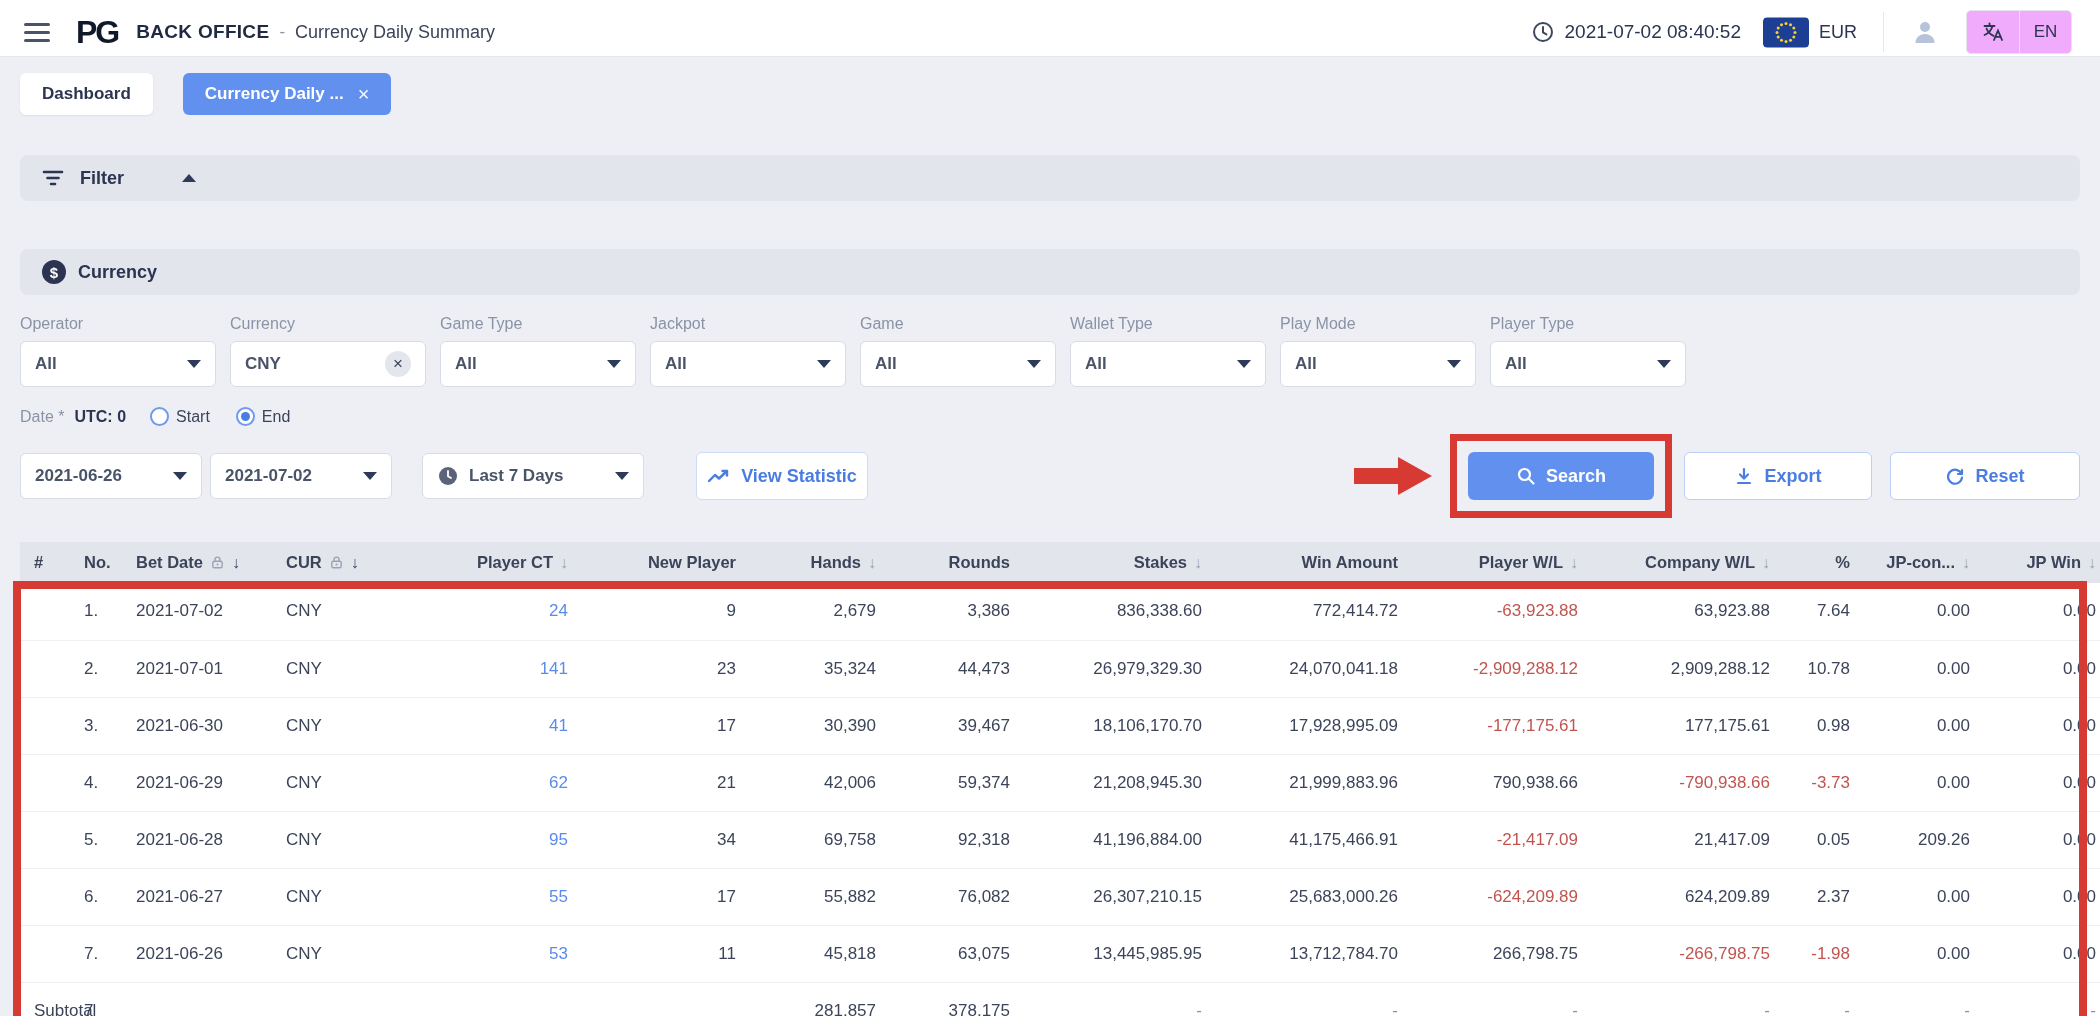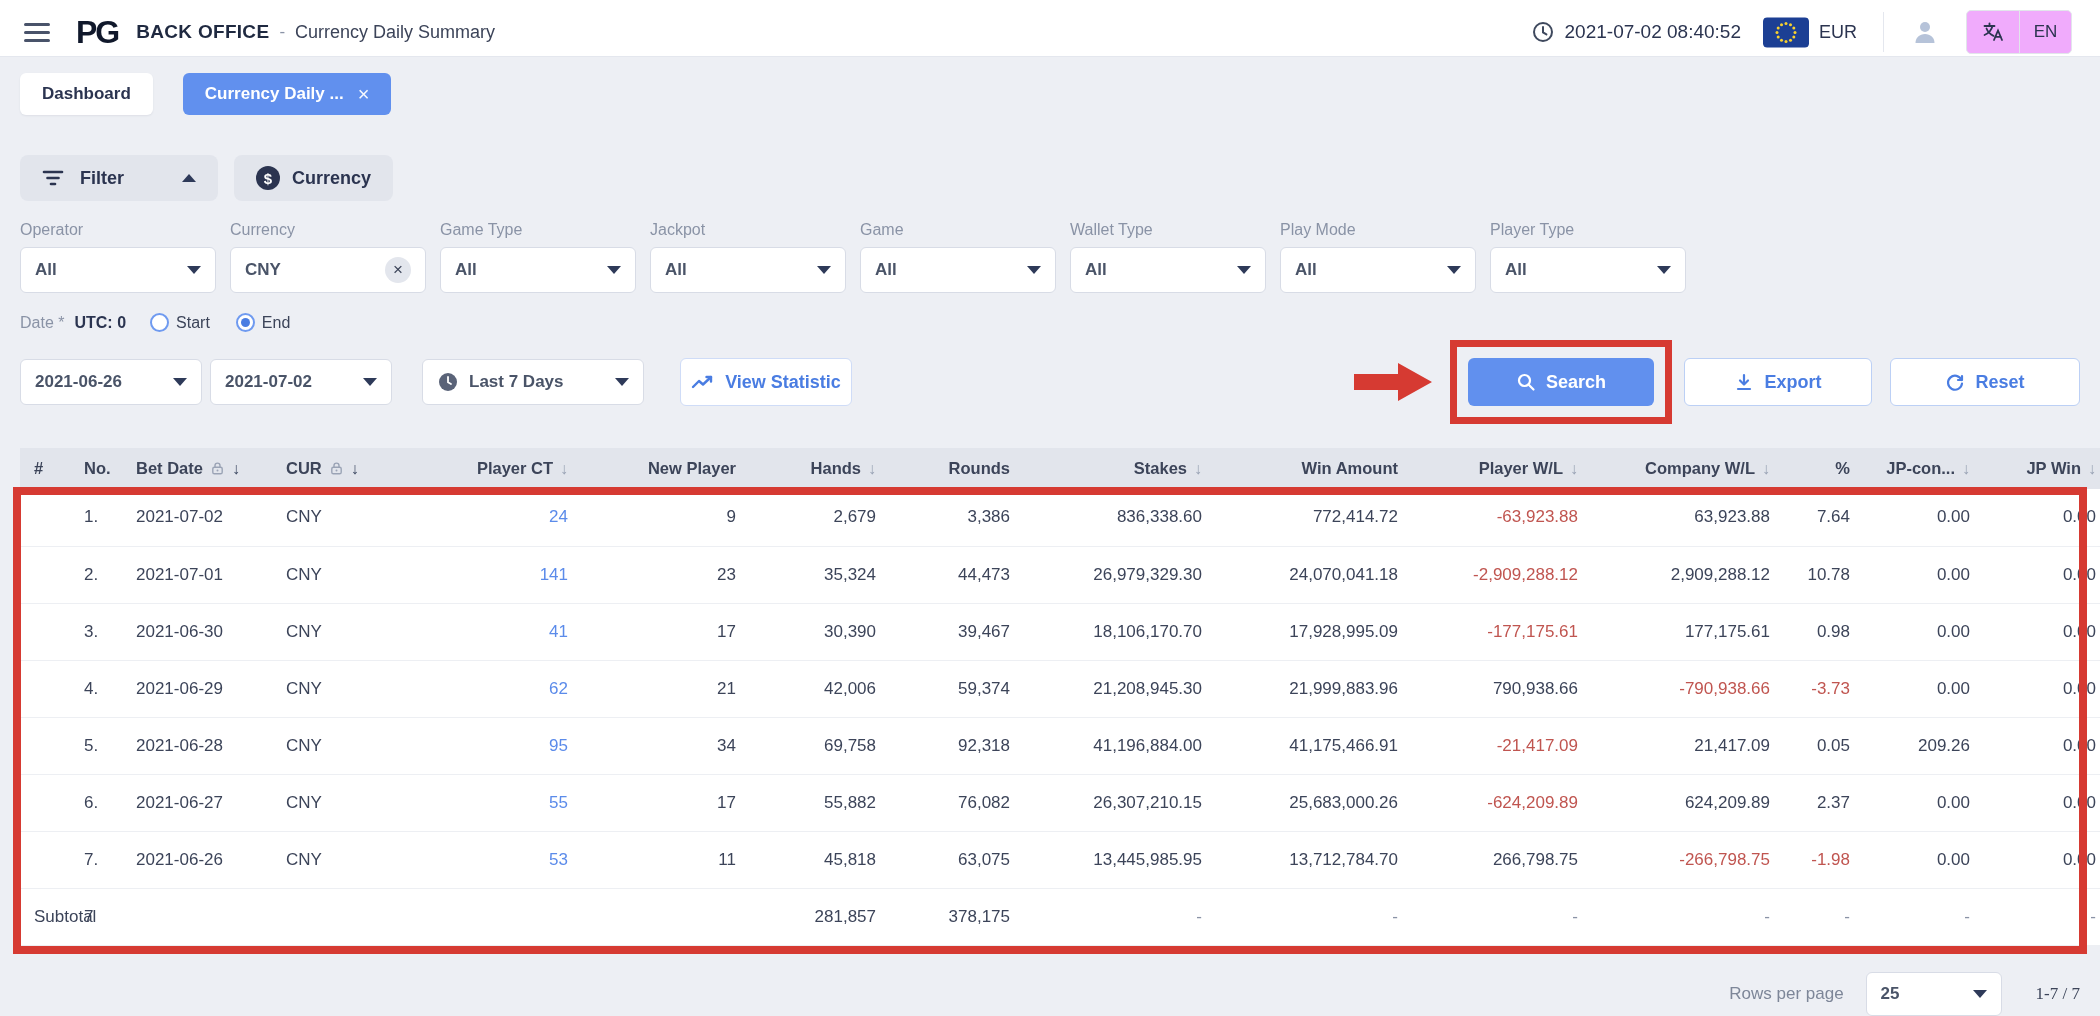--- a/index.html
+++ b/index.html
@@ -29,21 +29,21 @@
   .lang-box .cell { width:52px; height:42px; display:flex; align-items:center; justify-content:center; }
   .lang-box .cell + .cell { border-left:1px solid #e2e5eb; font-size:17px; color:#2b3450; }
   
   .tabs-row { display:flex; gap:30px; padding:16px 20px 14px; }
   .tab { height:42px; padding:0 22px; border-radius:6px; display:flex; align-items:center; gap:14px;
          font-size:17px; font-weight:700; cursor:pointer; }
   .tab.plain { background:#fff; color:#2b3450; box-shadow:0 1px 2px rgba(40,50,80,.08); }
   .tab.active { background:#6190ee; color:#fff; }
   .tab .close { font-size:20px; font-weight:400; line-height:1; opacity:.95; }
   
-  .chips-row { display:flex; gap:16px; padding:26px 20px 0; }
+  .chips-row { display:flex; gap:48px; padding:26px 20px 0;flex-direction:column; }
   .chip { height:46px; background:#e2e5ec; border-radius:8px; display:flex; align-items:center;
           padding:0 22px; font-weight:700; color:#2b3450; font-size:18px; cursor:pointer; }
   .chip .gap { width:58px; }
   .chip-filter-icn { margin-right:16px; display:flex; }
   .caret-up { width:0; height:0; border-left:7px solid transparent; border-right:7px solid transparent; border-bottom:8px solid #2e3a59; }
   .caret-down { width:0; height:0; border-left:7px solid transparent; border-right:7px solid transparent; border-top:8px solid #2e3a59; }
   .dollar-icn { width:24px; height:24px; border-radius:50%; background:#2b3450; color:#fff; font-size:15px;
                 font-weight:700; display:flex; align-items:center; justify-content:center; margin-right:12px; }
   .fields-row { display:flex; gap:14px; padding:20px 20px 0; }
   .field { width:196px; }
@@ -62,21 +62,21 @@
   .radio .dot { width:9px; height:9px; border-radius:50%; background:#4a7de2; }
   .radio-lbl { font-size:16px; color:#3c4459; }
   .controls-row { display:flex; align-items:center; padding:0 20px; }
   .date-select { width:182px; margin-right:8px; }
   .preset { width:222px; margin-left:22px; }
   .preset-clock { margin-right:10px; display:flex; }
   .btn { height:48px; border-radius:6px; display:flex; align-items:center; justify-content:center;
          font-size:18px; font-weight:700; cursor:pointer; }
   .btn-outline { background:#fff; border:1px solid #bcd0f5; color:#4a7de2; }
   .btn .icn { margin-right:10px; display:flex; }
-  .view-stat { width:172px; margin-left:36px; border:1px solid #cfdcf7; }
+  .view-stat { width:172px; margin-left:52px; border:1px solid #cfdcf7; }
   .spacer { flex:1; }
   .arrow-annot { margin-right:16px; display:flex; }
   .search-frame { border:7px solid #d63a32; padding:11px; display:flex; }
   .btn-search { width:186px; background:#6190ee; color:#fff; }
   .btn-export { width:188px; margin-left:12px; }
   .btn-reset  { width:190px; margin-left:18px; }
   
   .table-card { position:relative; margin:24px 20px 0; }
   table { width:100%; border-collapse:collapse; table-layout:fixed; }
   thead th { background:#e2e5ec; height:41px; font-size:16.5px; font-weight:700; color:#3c4459;

